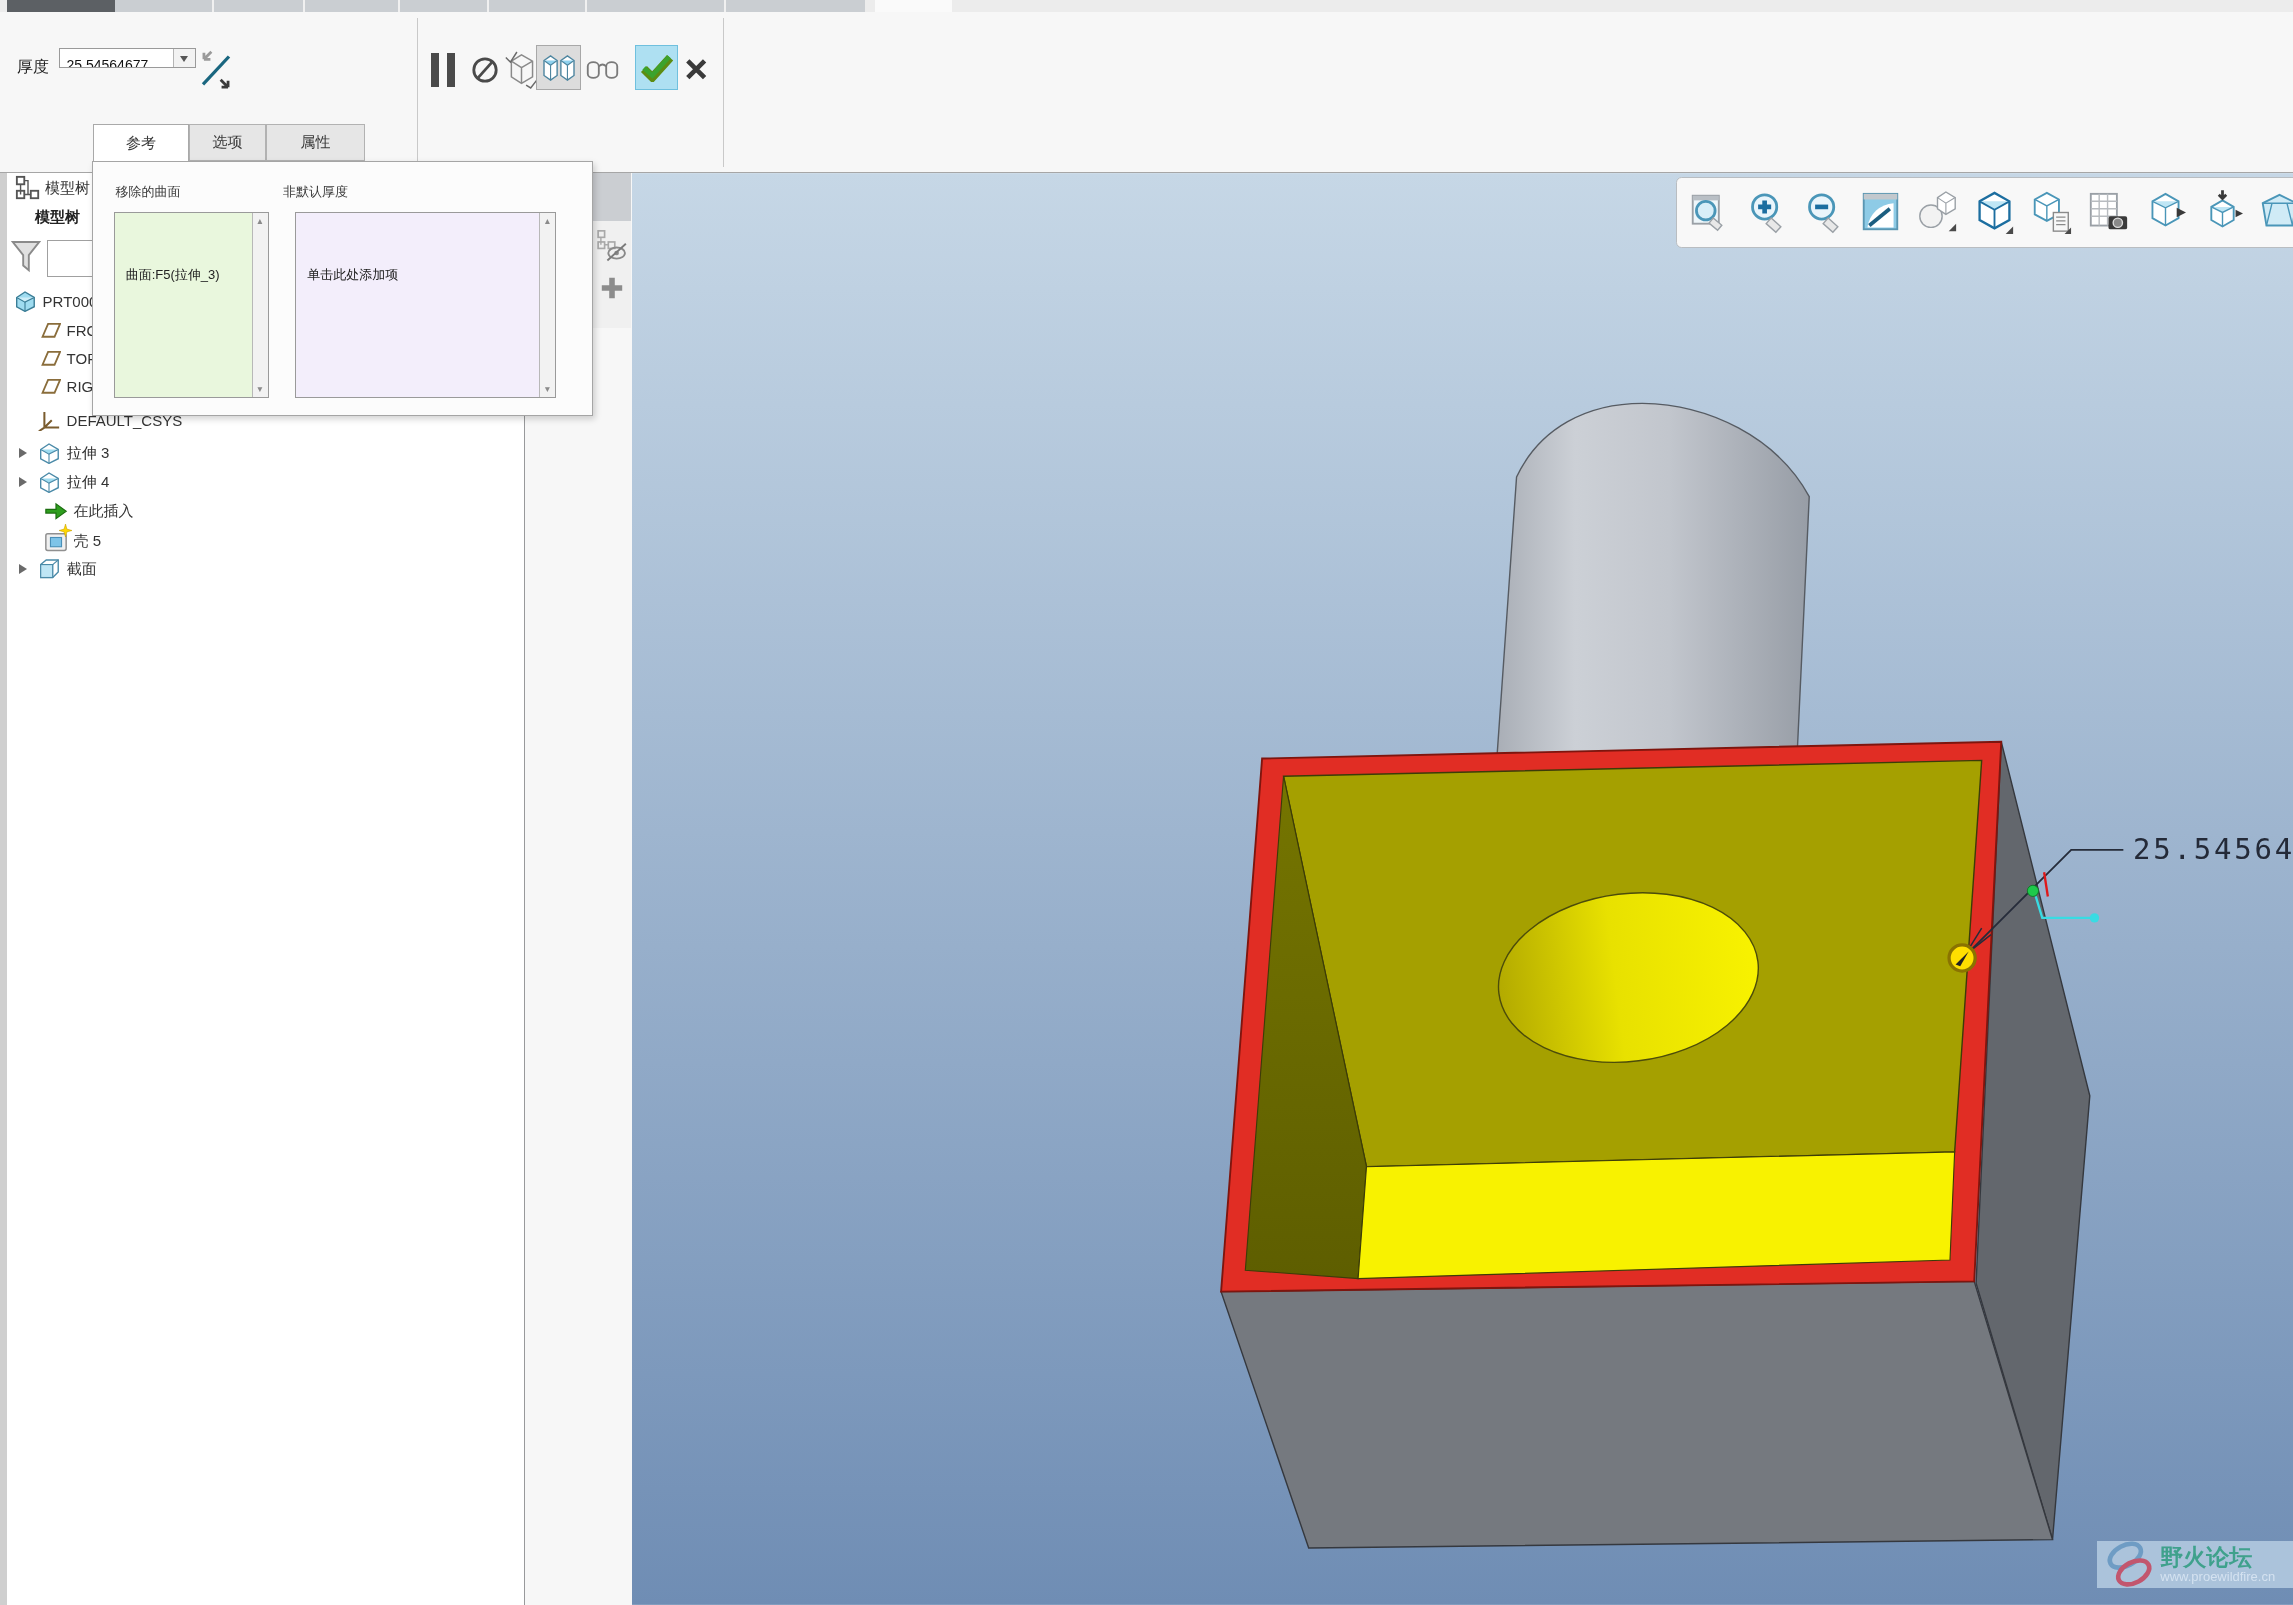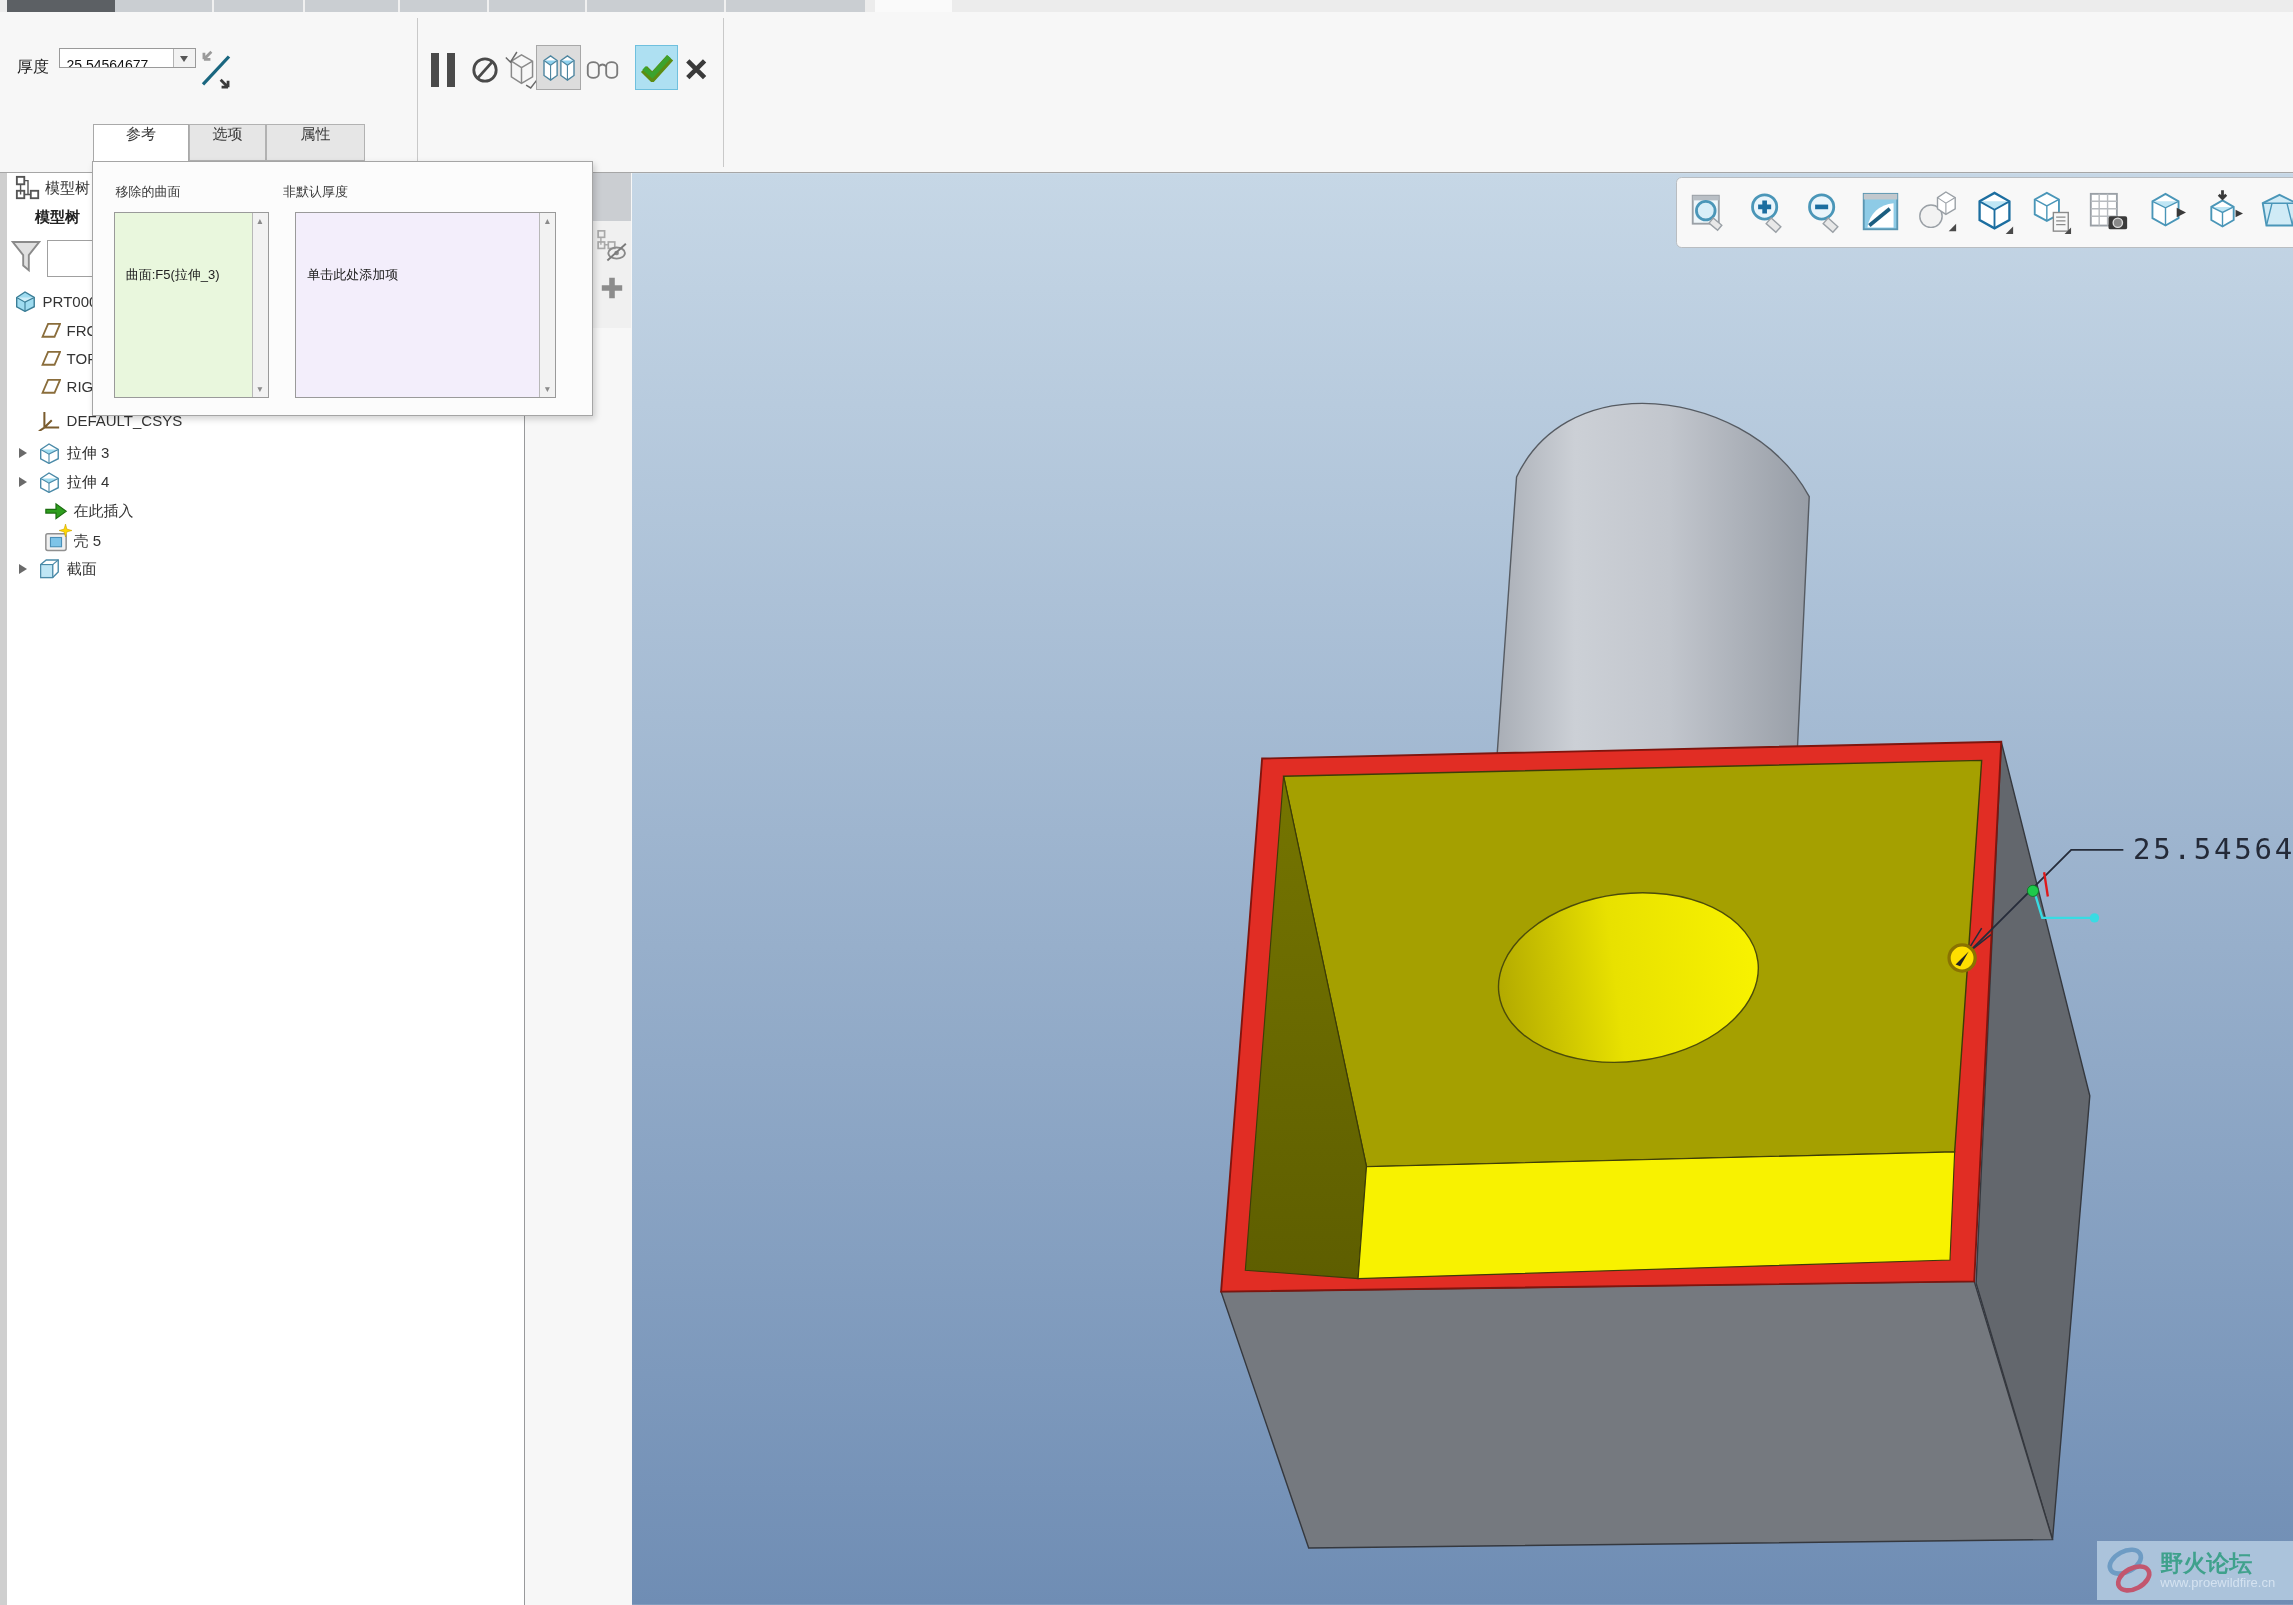--- a/index.html
+++ b/index.html
@@ -19,21 +19,21 @@
   .combo-arrow::after { content:""; border:4.7px solid transparent; border-top:6.5px solid #555; margin-top:5.6px; }
   .vsep { position:absolute; top:5.6px; height:149px; width:0.9px; background:#c9c9c9; }
   .dash-btn { position:absolute; display:flex; align-items:center; justify-content:center; }
   .btn-frame { border:0.9px solid #a8a8a8; background:#dcdcdc; }
   .btn-ok { border:0.9px solid #6fc0de; background:#aee0f2; }
   .pause-bar { width:8.4px; height:34px; background:#4a4a4a; display:inline-block; }
   .pause-bar + .pause-bar { margin-left:7.5px; }
 
   
   .tabs { position:absolute; left:93px; top:112px; display:flex; }
-  .tab { height:37px; display:flex; align-items:flex-start; justify-content:center; font-size:15px; color:#3a3a3a; border:0.9px solid #b2b2b2; background:#e6e6e6; }
+  .tab { height:37px; display:flex; align-items:center; justify-content:center; font-size:15px; color:#3a3a3a; border:0.9px solid #b2b2b2; background:#e6e6e6; }
   .tab.active { background:#fff; border-color:#a9a9a9; border-bottom:none; z-index:6; }
 
   
   .nav { position:absolute; left:0; top:173px; width:525px; height:1432px; background:#fff; border-right:0.9px solid #98999b; }
   .nav-edge { position:absolute; left:0; top:0; width:6.5px; height:1432px; background:#cfcfcf; }
   .nav-title { position:absolute; left:45px; top:5.6px; font-size:15px; color:#333; white-space:nowrap; }
   .nav-subtitle { position:absolute; left:35px; top:35px; font-size:15px; font-weight:bold; color:#222; white-space:nowrap; }
   .nav-filter-box { position:absolute; left:47px; top:67px; width:121px; height:37px; background:#fff; border:0.9px solid #a0a0a0; }
   .tree-row { position:absolute; height:24px; display:flex; align-items:center; }
   .tree-row .lbl { font-size:15px; color:#333; white-space:nowrap; margin-left:5.6px; }
@@ -50,21 +50,21 @@
   .plist .item { font-size:13px; color:#222; padding:6.5px 0 0 11.2px; white-space:nowrap;margin-top:46px; }
   .scrollbar { position:absolute; right:0; top:0; bottom:0; width:16px; background:#f2f2f2; border-left:0.9px solid #b8b8b8; }
   .scrollbar .up, .scrollbar .down { position:absolute; left:0; width:15px; font-size:8.4px; color:#8a8a8a; text-align:center; }
   .scrollbar .up { top:2.8px; } .scrollbar .down { bottom:2.8px; }
 
   
   .viewport { position:absolute; left:632px; top:173px; width:1661px; height:1432px; overflow:hidden; }
   .gfx-toolbar { position:absolute; left:1044px; top:3.7px; width:643px; height:71px; background:#f8f8f8; border:0.9px solid #b9bdc1; border-radius:5.6px; display:flex; align-items:center; gap:14px; padding:0 11.2px; }
   .gfx-ic { width:43px; height:48px; display:flex; align-items:center; justify-content:center; flex:0 0 auto; }
   .dim-text { position:absolute; left:1501px; top:659px; font-family:"DejaVu Sans Mono", monospace; font-size:29px; font-weight:400; color:#242a38; letter-spacing:2.8px; white-space:nowrap; }
-  .watermark { position:absolute; left:1465px; top:1368px; width:197px; height:59px; background:rgba(176,200,222,0.92); display:flex; align-items:center; }
+  .watermark { position:absolute; left:1465px; top:1368px; width:197px; height:47px; background:rgba(176,200,222,0.92); display:flex; align-items:center; }
   .wm-title { font-size:23px; font-weight:bold; color:#3fa18c; line-height:24px; white-space:nowrap; }
   .wm-url { font-size:13px; color:#d4e2f0; white-space:nowrap; }
 </style>
 </head>
 <body>
 
 <div class="app">
 
   <div class="topstrip">
     <div class="seg" style="left:6.5px;width:108px;background:#5c6064;"></div>

